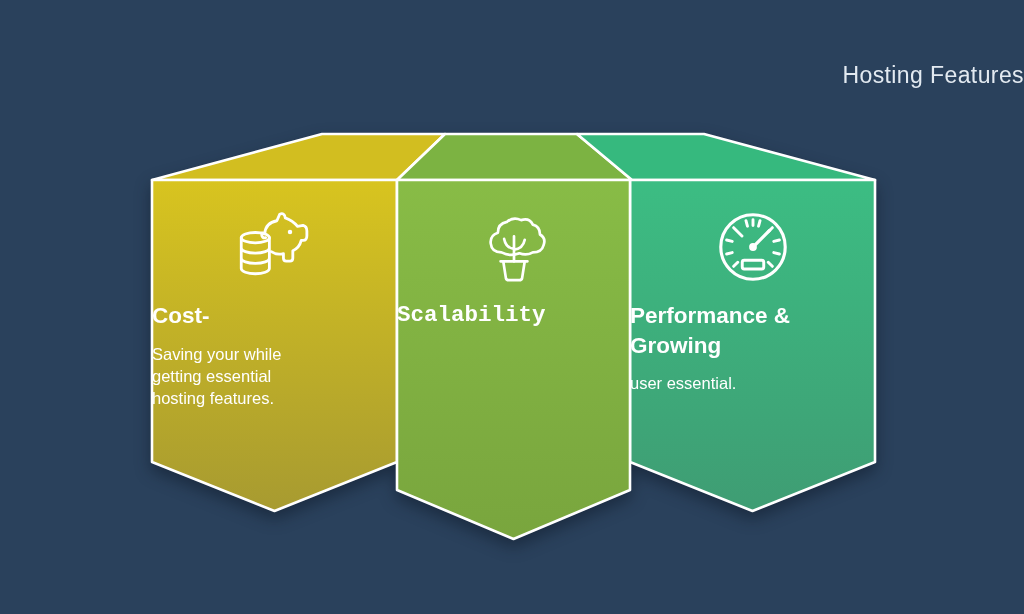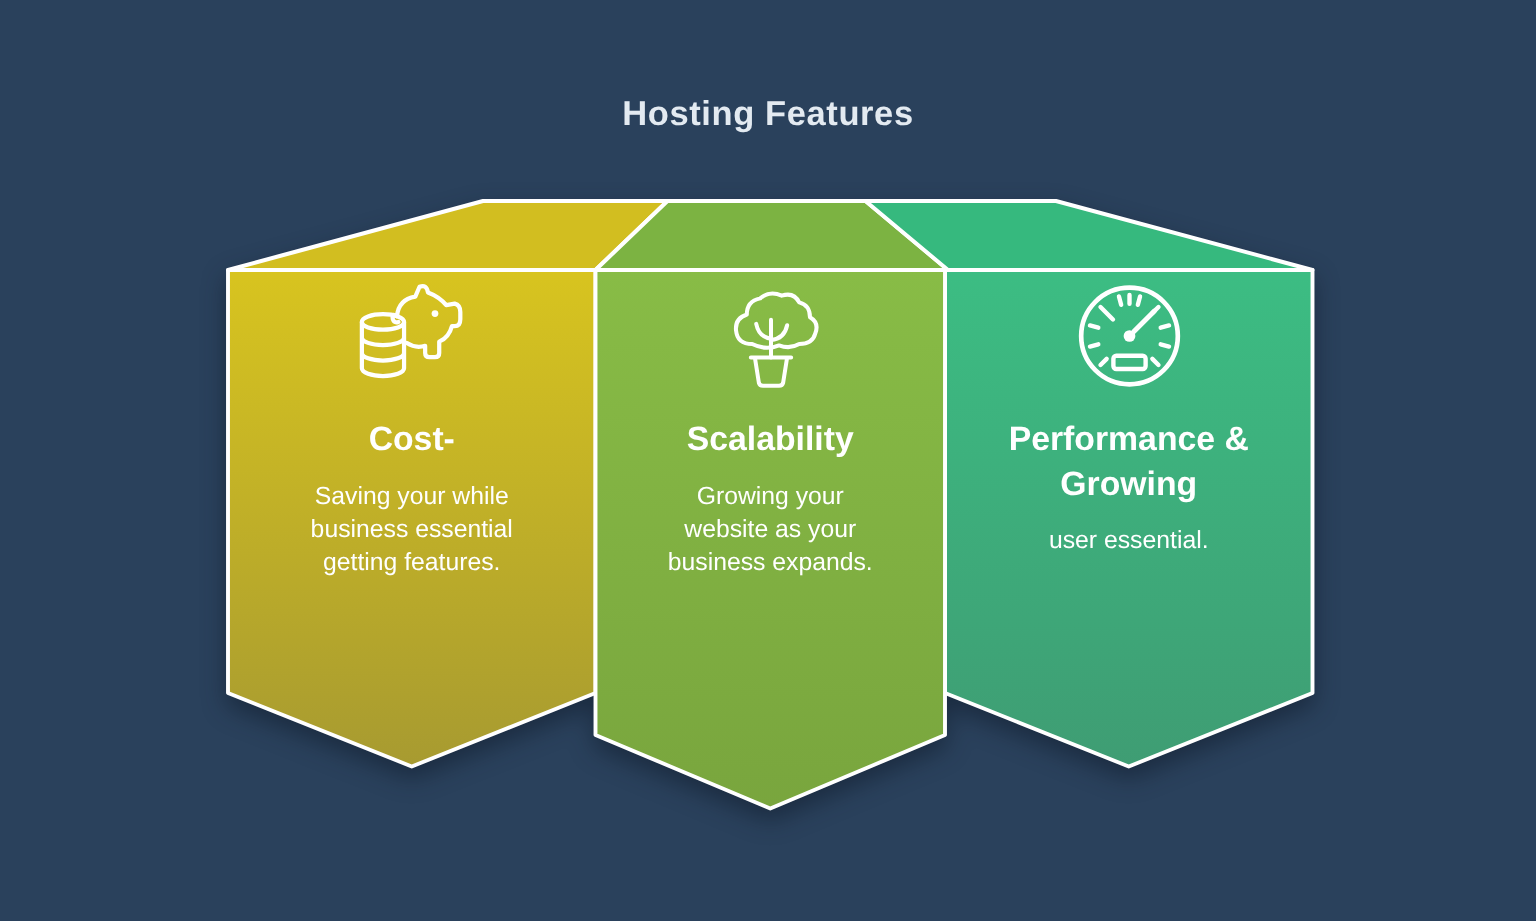--- a/index.html
+++ b/index.html
@@ -3,31 +3,31 @@
 <meta charset="utf-8">
 <style>
   html,body{margin:0;padding:0;}
   body{font-family:"Liberation Sans",sans-serif;}
   .stage{
     position:relative;width:1024px;height:614px;overflow:hidden;
     background:#2a415c;
   }
   .page-title{
     position:absolute;top:62px;left:0;width:100%;
-    text-align:center;font-size:23px;font-weight:700;
+    text-align:right;font-size:23px;font-weight:400;
     color:#e3eaf1;letter-spacing:.4px;
   }
   .shapes{position:absolute;left:0;top:0;}
   .banner-group{filter:drop-shadow(0 7px 8px rgba(8,18,32,.45));}
   .banner-group polygon{stroke:#ffffff;stroke-width:2.6;stroke-linejoin:round;}
   .card{
-    position:absolute;top:181px;text-align:center;color:#ffffff;
+    position:absolute;top:204px;color:#ffffff;
   }
   .card-0{left:152px;width:245px;}
-  .card-1{left:397px;width:233px;}
+  .card-1{left:397px;width:233px;font-family:Liberation Mono, monospace;}
   .card-2{left:630px;width:245px;}
   .icon-wrap{height:86px;display:flex;align-items:center;justify-content:center;}
   .icon-wrap svg{stroke:#ffffff;fill:none;stroke-width:3;stroke-linecap:round;stroke-linejoin:round;}
   .card-title{font-size:22.5px;font-weight:700;line-height:1.32;margin-top:11px;}
   .card-title span{display:block;}
   .card-desc{font-size:16.5px;font-weight:400;line-height:1.33;margin-top:13px;}
   .card-desc span{display:block;}
 </style>
 </head>
 <body>
@@ -75,43 +75,38 @@
 
         <path d="M37,26 Q33,23 34,28 Q35,31 38,30 M37,26 Q38,14 50,12 L53,5 Q58,3 59,9 Q67,12 72,18 L78,17 Q82,18 82,23 L82,28 Q82,33 78,33 L76,33 Q74,41 67,44 L67,52 Q67,55 64,55 L60,55 Q57,55 57,52 L57,47 Q50,49 44,45"></path>
         <circle cx="64" cy="24" r="2.4" fill="#ffffff" stroke="none"></circle>
       </svg>
     </div>
     <div class="card-title">
       <span>Cost-</span>
     </div>
     <div class="card-desc">
       <span>Saving your while</span>
-      <span>business essential</span>
-      <span>getting features.</span>
+      <span>getting essential</span>
+      <span>hosting features.</span>
     </div>
   </div>
 
   <div class="card card-1">
     <div class="icon-wrap">
       <svg width="86" height="82" viewBox="0 0 96 84">
 
         <path d="M34,48 Q23,48 22,38 Q21,29 30,26 Q30,16 40,14 Q47,8 56,12 Q65,9 69,17 Q77,19 77,28 Q84,32 81,40 Q79,48 69,48 Q62,52 54,49 Q44,53 34,48 Z"></path>
 
         <path d="M48,30 L48,58 M37,33 Q39,43 48,44 M60,34 Q58,44 48,45"></path>
 
         <path d="M33,58 L63,58 M36,58 L39,77 Q39.5,79 42,79 L54,79 Q56.5,79 57,77 L60,58"></path>
       </svg>
     </div>
     <div class="card-title">
       <span>Scalability</span>
-    </div>
-    <div class="card-desc">
-      <span>Growing your</span>
-      <span>website as your</span>
-      <span>business expands.</span>
     </div>
   </div>
 
   <div class="card card-2">
     <div class="icon-wrap">
       <svg width="82" height="82" viewBox="0 0 84 84">
         <circle cx="42" cy="42" r="33" stroke-width="3.2"></circle>
 
         <path d="M42,20 L42,14
                  M47.7,20.7 L49.2,15 M36.3,20.7 L34.8,15

